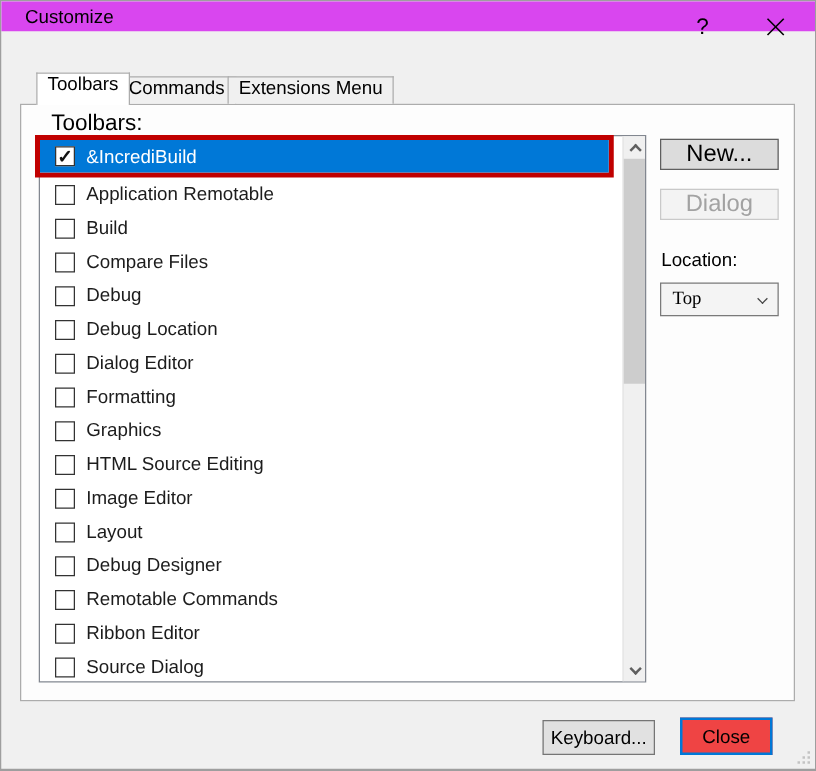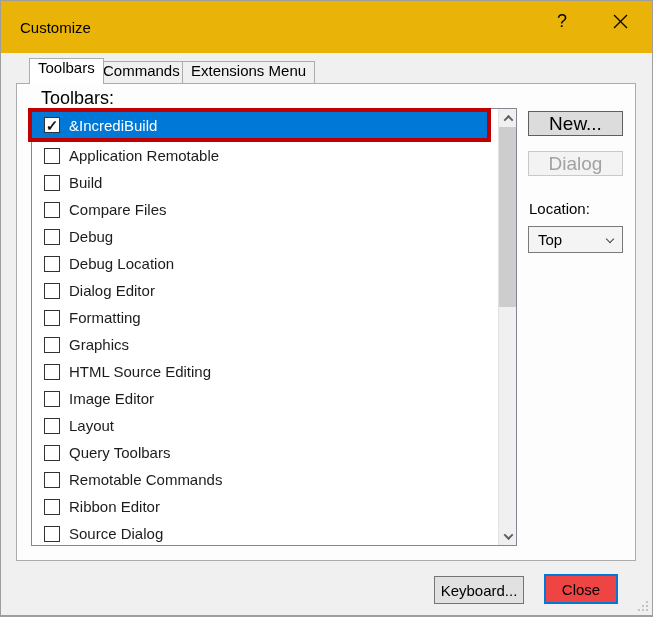--- a/index.html
+++ b/index.html
@@ -10,22 +10,22 @@
     background:#f0f0f0;
     border:1px solid #9e9e9e;
     border-bottom-width:2px;
     font-family:"Liberation Sans", sans-serif;
     font-size:15px;
     color:#000;
     overflow:hidden;
   }
   
   .titlebar {
-    position:absolute; top:0; left:0; right:0; height:52px;
-    background:#eab308;
+    position:absolute; top:0; left:0; right:0; height:24px;
+    background:#d946ef;
     display:flex; align-items:center;
   }
   .title-text { margin-left:19px; font-size:15px; color:#000; }
   .tb-btn {
     position:absolute; top:0; height:40px; width:44px;
     display:flex; align-items:center; justify-content:center;
     cursor:default;
   }
   .help-btn  { right:68px; font-size:18px; font-weight:400; }
   .close-btn { right:10px; }
@@ -100,21 +100,21 @@
     position:absolute; left:527px; width:95px; height:25px;
     display:flex; align-items:center; justify-content:center;
     font-size:19px; z-index:4; cursor:default;
   }
   .btn-new    { top:110px; background:#dcdcdc; border:1px solid #5f5f5f; }
   .btn-delete { top:150px; background:#f3f3f3; border:1px solid #c9c9c9; color:#a2a2a2; }
   .location-label { position:absolute; left:528px; top:199px; z-index:4; }
   .combo {
     position:absolute; left:527px; top:225px; width:95px; height:27px;
     background:#f4f4f4; border:1px solid #7a7a7a;
-    display:flex; align-items:center; z-index:4; cursor:default;
+    display:flex; align-items:center; z-index:4; cursor:default;font-family:Liberation Serif, serif;
   }
   .combo-value { margin-left:9px; }
   .combo-chev {
     position:absolute; right:9px; top:9px;
     width:6px; height:6px;
     border-right:1.5px solid #444; border-bottom:1.5px solid #444;
     transform:rotate(45deg);
   }
   
   .footer-btn {
@@ -216,21 +216,21 @@
         <div class="row">
           <span class="cb"></span>
           <span class="row-label">Image Editor</span>
         </div>
         <div class="row">
           <span class="cb"></span>
           <span class="row-label">Layout</span>
         </div>
         <div class="row">
           <span class="cb"></span>
-          <span class="row-label">Query Toolbars</span>
+          <span class="row-label">Debug Designer</span>
         </div>
         <div class="row">
           <span class="cb"></span>
           <span class="row-label">Remotable Commands</span>
         </div>
         <div class="row">
           <span class="cb"></span>
           <span class="row-label">Ribbon Editor</span>
         </div>
         <div class="row">

